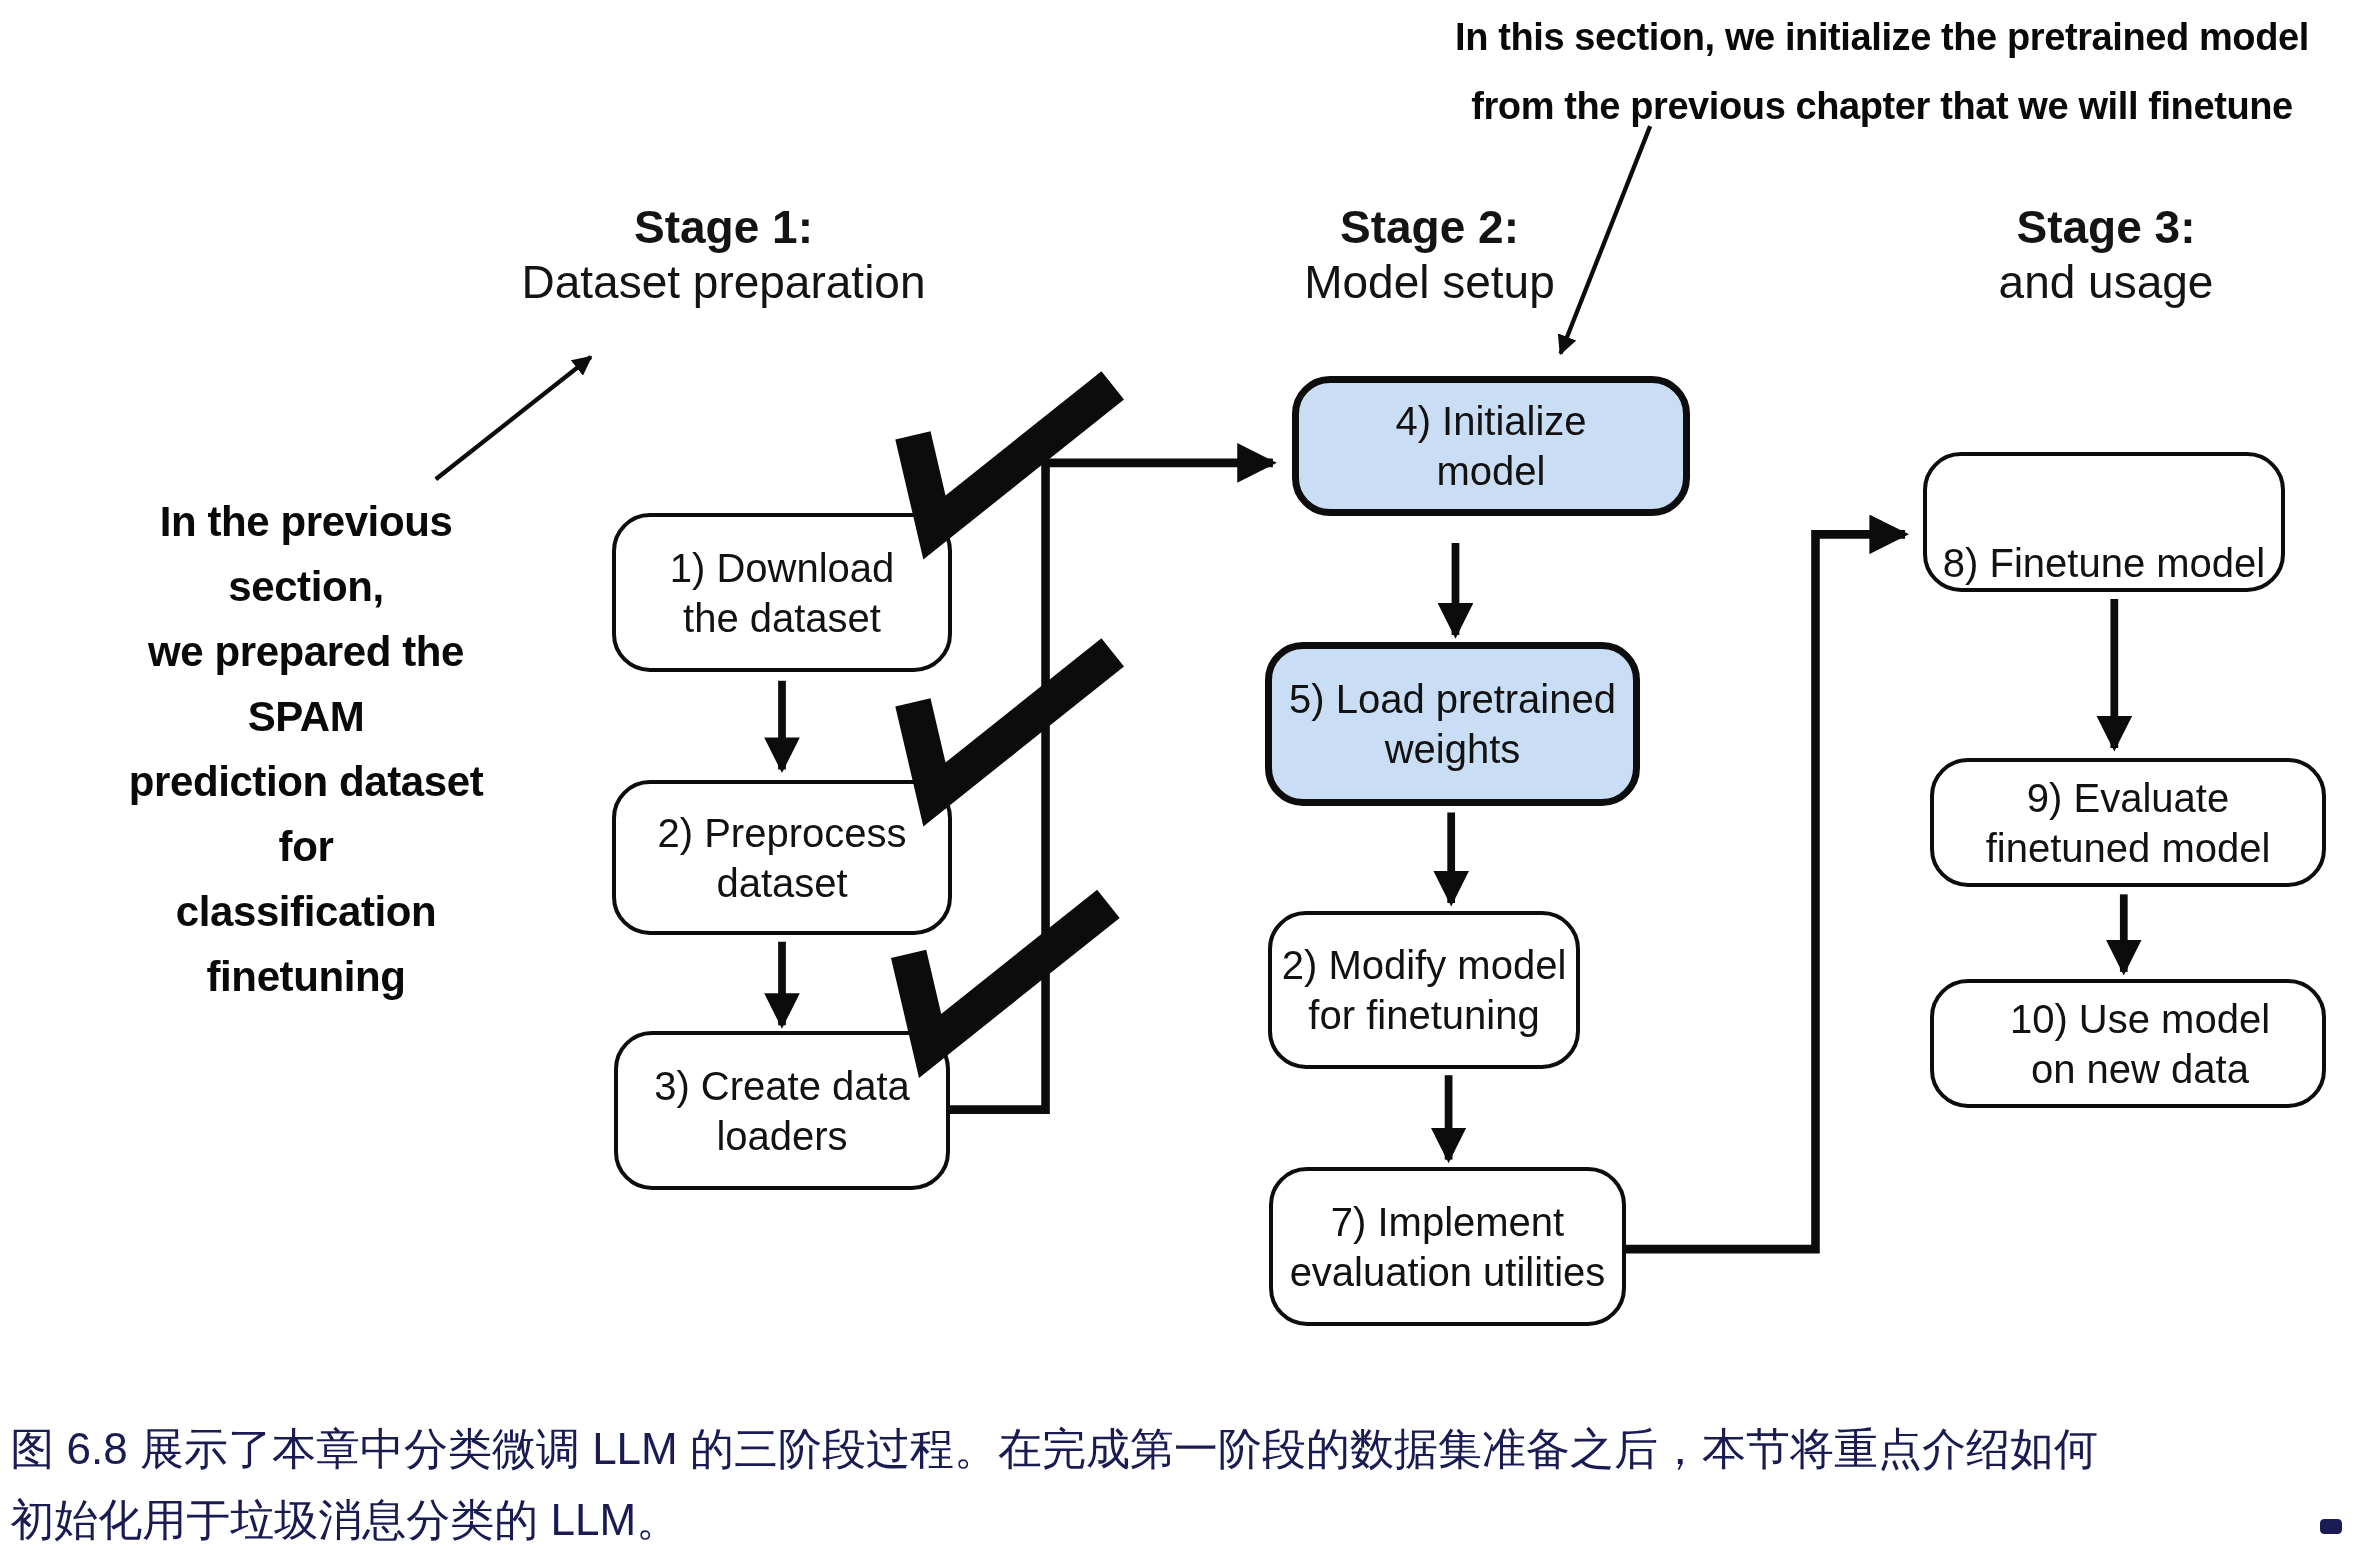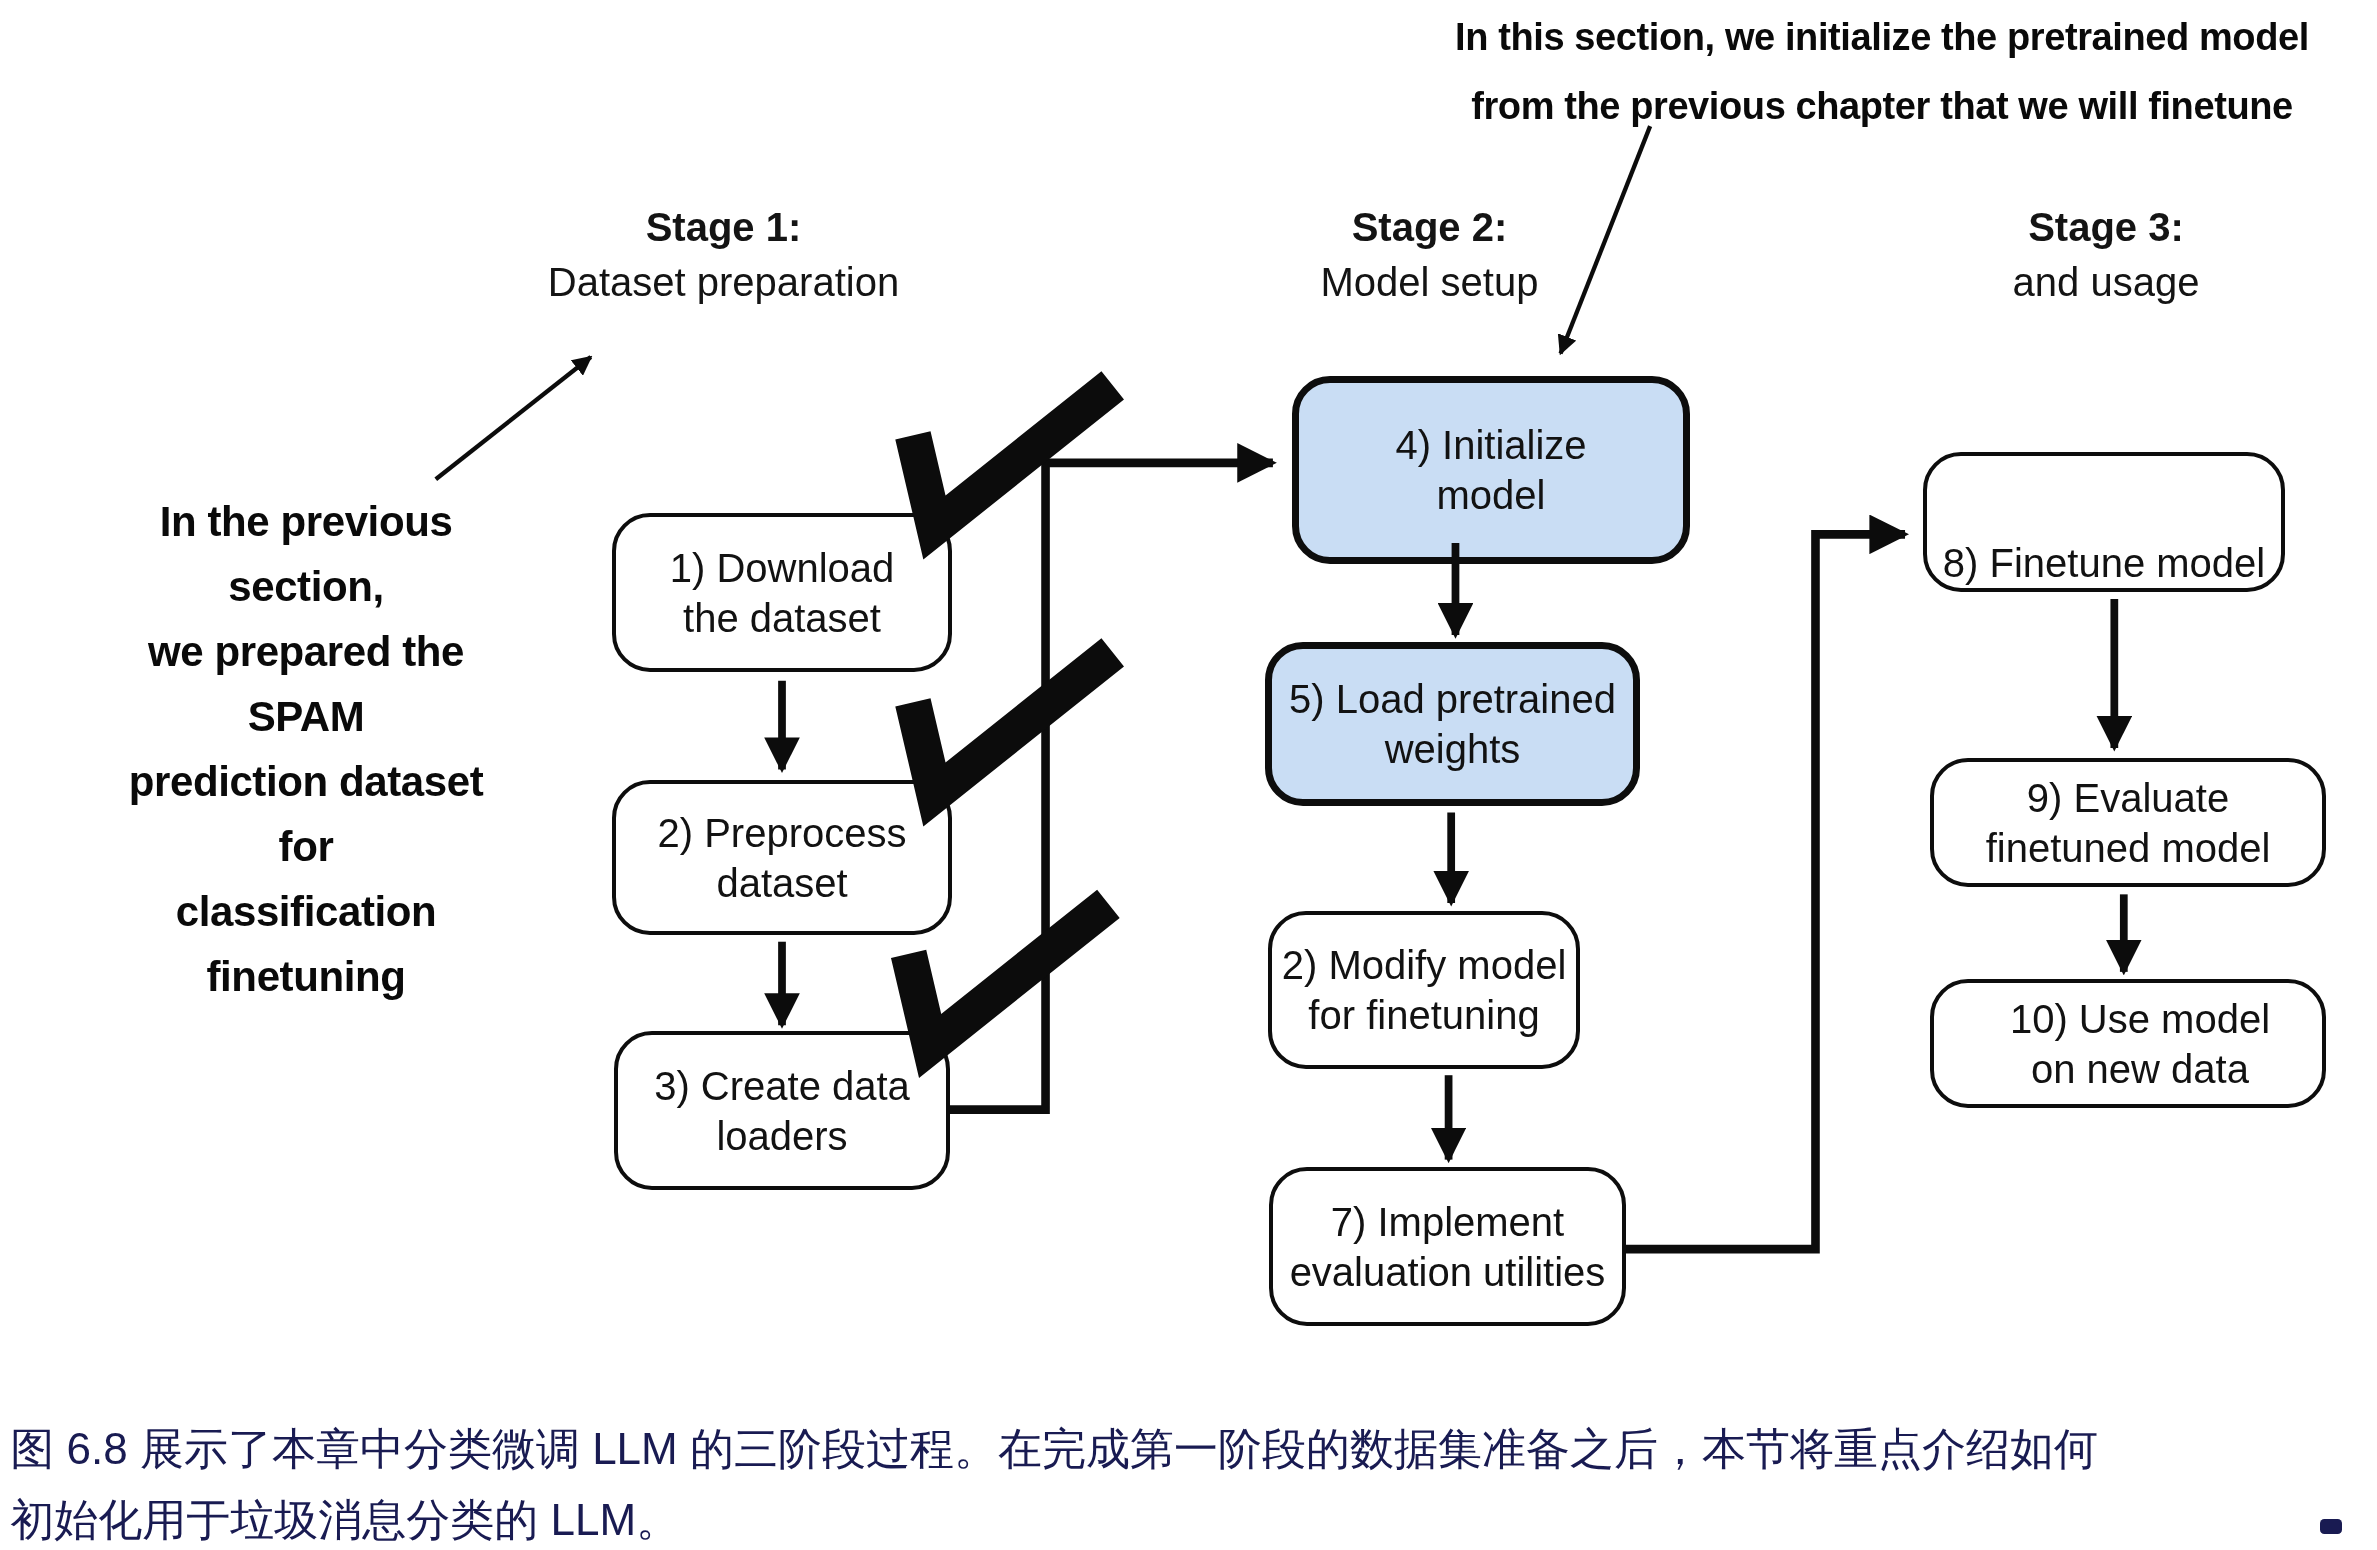--- a/index.html
+++ b/index.html
@@ -16,21 +16,21 @@
     background:#ffffff;
     border:4.3px solid #0d0d0d;
     border-radius:38px;
     display:flex;flex-direction:column;align-items:center;justify-content:center;
     font-size:40px;line-height:50px;color:#121212;text-align:center;
     box-sizing:border-box;
   }
   .box.hl{background:var(--hl,#c9ddf4);border-width:7.8px;}
   .stage-header{
     position:absolute;text-align:center;color:#141414;
-    font-size:40px;line-height:55px;
+    font-size:46px;line-height:55px;
   }
   .stage-header .t{font-weight:bold;}
   .ann{
     position:absolute;text-align:center;font-weight:bold;color:#0a0a0a;
     letter-spacing:-0.4px;
   }
   .ann.top{font-size:38px;line-height:69px;}
   .ann.left{font-size:42px;line-height:65px;}
   .caption{
     position:absolute;left:10.3px;top:1413px;width:2352px;
@@ -78,21 +78,21 @@
   </div>
   <div class="box" style="left:612px;top:780px;width:340px;height:155px;">
     <div>2) Preprocess</div>
     <div>dataset</div>
   </div>
   <div class="box" style="left:614px;top:1031px;width:336px;height:159px;">
     <div>3) Create data</div>
     <div>loaders</div>
   </div>
 
-  <div class="box hl" style="left:1292px;top:376px;width:398px;height:188px;">
+  <div class="box hl" style="left:1292px;top:376px;width:398px;height:140px;">
     <div>4) Initialize</div>
     <div>model</div>
   </div>
   <div class="box hl" style="left:1265px;top:642px;width:375px;height:164px;">
     <div>5) Load pretrained</div>
     <div>weights</div>
   </div>
   <div class="box" style="left:1268px;top:911px;width:312px;height:158px;">
     <div>2) Modify model</div>
     <div>for finetuning</div>

